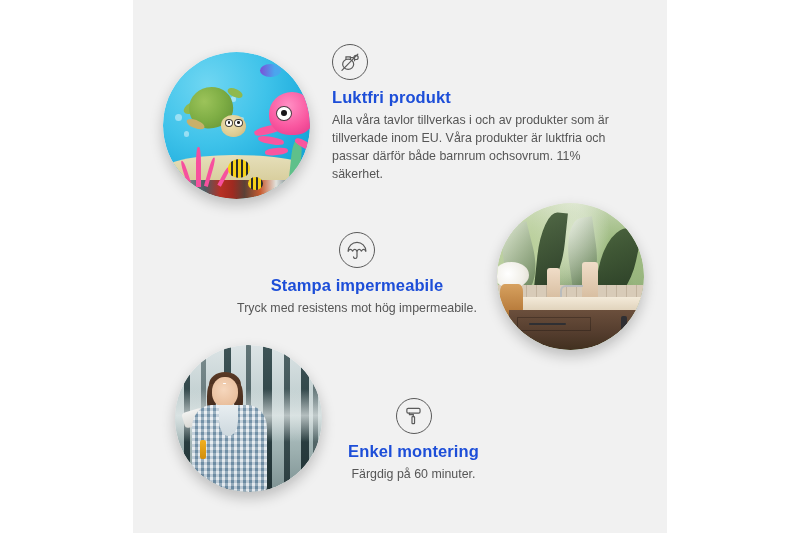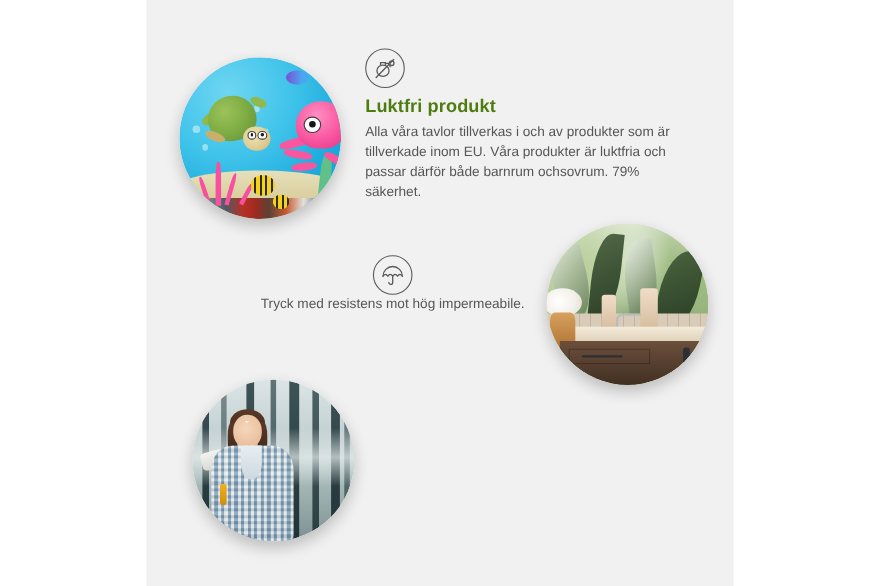--- a/index.html
+++ b/index.html
@@ -276,21 +276,21 @@
   .icon-circle {
     width: 34px; height: 34px;
     border: 1.3px solid #5a5a5a;
     border-radius: 50%;
     display: flex; align-items: center; justify-content: center;
   }
   .icon-circle svg { display:block; }
   .feature-title {
     font-size: 16.5px;
     font-weight: bold;
-    color: #4d7c0f;
+    color: #1d4ed8;
     margin: 8px 0 5px 0;
     letter-spacing: .1px;
   }
   .feature-body {
     font-size: 12.4px;
     line-height: 1.45;
     color: #565656;
   }
 
   
@@ -405,28 +405,41 @@
     <div class="icon-circle">
       <svg width="22" height="22" viewBox="0 0 24 24" fill="none" stroke="#5a5a5a" stroke-width="1.3" stroke-linecap="round">
         <ellipse cx="10" cy="14.5" rx="6" ry="5.6"></ellipse>
         <path d="M7.6 9.2 V6.4 h4.8 V9.2"></path>
         <path d="M12.4 7.2 h2.6 a2 2 0 0 1 2 2 v1.4"></path>
         <circle cx="18.6" cy="7.0" r="2.3"></circle>
         <path d="M3.2 21.2 L20.6 3.4"></path>
       </svg>
     </div>
     <div class="feature-title">Luktfri produkt</div>
-    <div class="feature-body">Alla våra tavlor tillverkas i och av produkter som är tillverkade inom EU. Våra produkter är luktfria och passar därför både barnrum ochsovrum. 79% säkerhet.</div>
+    <div class="feature-body">Alla våra tavlor tillverkas i och av produkter som är tillverkade inom EU. Våra produkter är luktfria och passar därför både barnrum ochsovrum. 11% säkerhet.</div>
   </div>
 
   <div class="feature" id="feature-waterproof">
     <div class="icon-circle">
       <svg width="22" height="22" viewBox="0 0 24 24" fill="none" stroke="#5a5a5a" stroke-width="1.3" stroke-linecap="round" stroke-linejoin="round">
         <path d="M2.4 13.2 a9.6 9.6 0 0 1 19.2 0"></path>
         <path d="M2.4 13.2 c1.6 -2.4 3.2 -2.4 4.8 0 c1.6 -2.4 3.2 -2.4 4.8 0 c1.6 -2.4 3.2 -2.4 4.8 0 c1.6 -2.4 3.2 -2.4 4.8 0"></path>
         <path d="M12 13.2 V19.4 a1.9 1.9 0 0 1 -3.8 0"></path>
       </svg>
     </div>
+    <div class="feature-title">Stampa impermeabile</div>
     <div class="feature-body">Tryck med resistens mot hög impermeabile.</div>
   </div>
 
+  <div class="feature" id="feature-mounting">
+    <div class="icon-circle">
+      <svg width="22" height="22" viewBox="0 0 24 24" fill="none" stroke="#5a5a5a" stroke-width="1.3" stroke-linecap="round" stroke-linejoin="round">
+        <rect x="4.2" y="3.6" width="14.4" height="5.2" rx="1.4"></rect>
+        <path d="M7.0 8.8 V10.6 h4.2"></path>
+        <path d="M11.2 10.6 v2.0"></path>
+        <rect x="9.8" y="12.6" width="2.8" height="7.8" rx="0.7"></rect>
+      </svg>
+    </div>
+    <div class="feature-title">Enkel montering</div>
+    <div class="feature-body">Färgdig på 60 minuter.</div>
+  </div>
 
 </div>
 
 </body></html>

